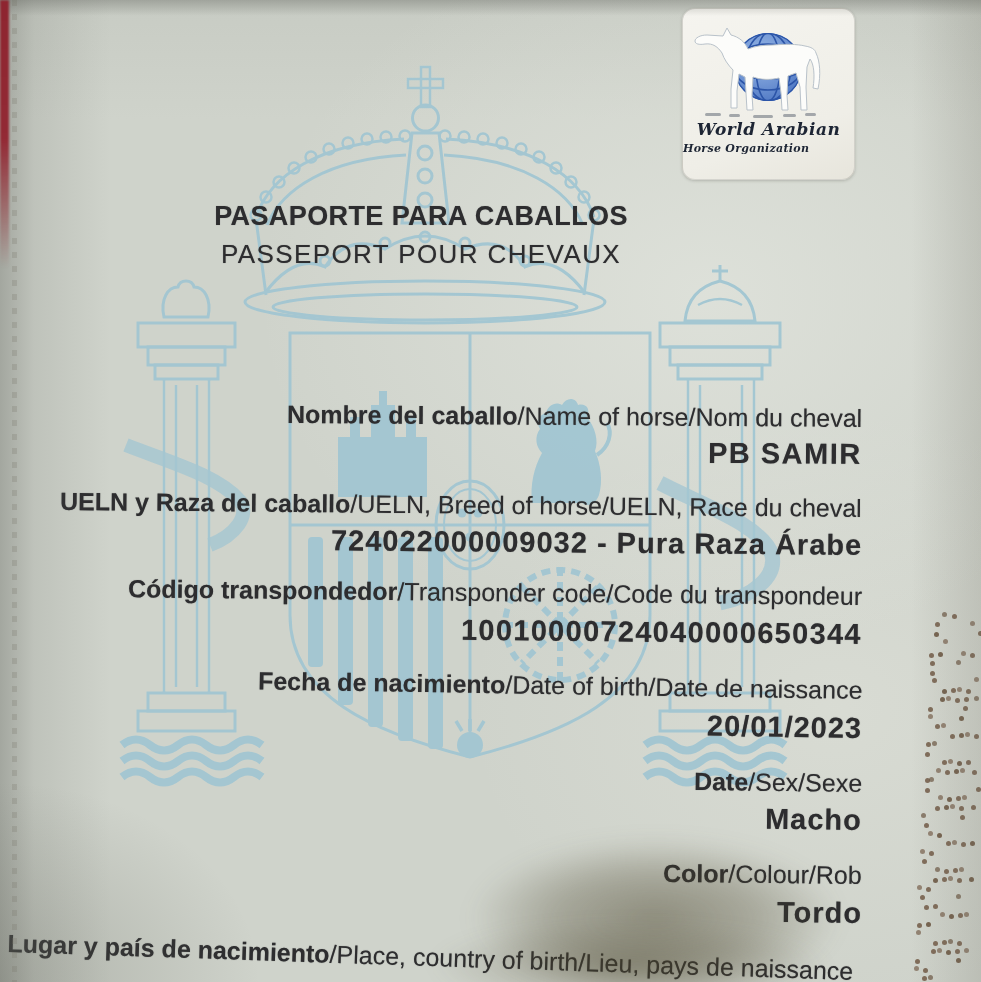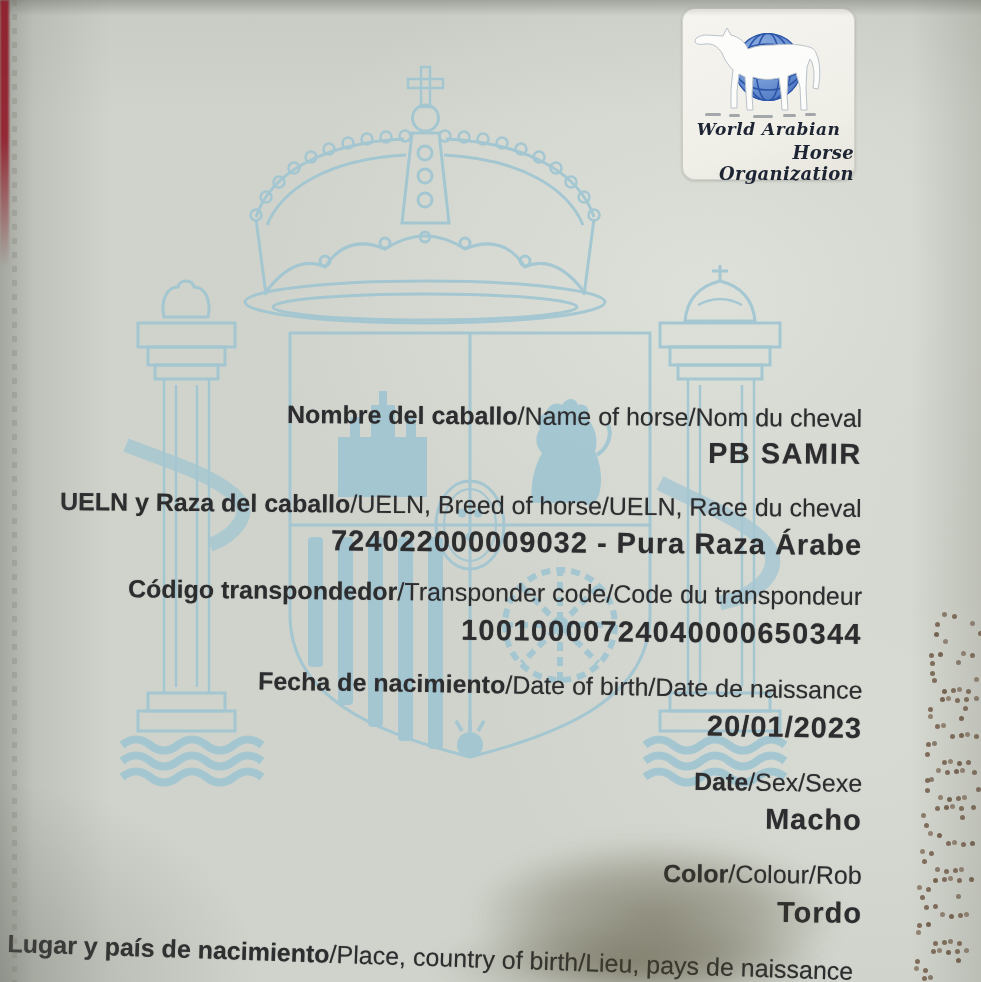--- a/index.html
+++ b/index.html
@@ -35,23 +35,23 @@
   .watermark{position:absolute;left:60px;top:55px;opacity:.95;}
   
   .sticker{position:absolute;left:682px;top:8px;width:171px;height:170px;
     background:linear-gradient(160deg,#f5f4ef 0%,#efeee7 70%,#e7e5dc 100%);
     border-radius:13px;border:1px solid rgba(120,120,110,0.25);
     box-shadow:0 1px 3px rgba(60,60,50,0.25);}
   .sticker .logo{position:absolute;left:0px;top:6px;}
   .sticker .org1{position:absolute;left:0;right:0;top:110px;text-align:center;
     font-family:"DejaVu Serif",serif;font-style:italic;font-weight:bold;
     font-size:17px;color:#1d2534;letter-spacing:.5px;}
-  .sticker .org2{position:absolute;left:0;right:0;top:133px;text-align:right;
+  .sticker .org2{position:absolute;left:0;right:0;top:133px;text-align:left;
     font-family:"DejaVu Serif",serif;font-style:italic;font-weight:bold;
-    font-size:18px;color:#1d2534;letter-spacing:.3px;}
+    font-size:11px;color:#1d2534;letter-spacing:.3px;}
   
   .ink{color:#2d2d2f;text-shadow:0 0 1px rgba(45,45,47,0.45);}
   .title{position:absolute;left:145px;top:197px;width:552px;text-align:center;}
   .title .l1{font-size:27px;font-weight:bold;letter-spacing:.4px;line-height:38px;}
   .title .l2{font-size:26px;letter-spacing:1px;line-height:38px;}
   .title .l3{font-size:26px;letter-spacing:1.4px;line-height:38px;}
   .fline{position:absolute;right:119px;white-space:nowrap;text-align:right;line-height:32px;}
   .flabel{font-size:25px;}
   .flabel b{font-weight:bold;}
   .fvalue{font-size:29px;font-weight:bold;letter-spacing:1px;line-height:34px;}
@@ -224,20 +224,22 @@
            C45,50 41,44 39,38
            C35,32 30,28 22,29
            C16,30 12,29 12,26
            C12,23 17,20 24,20 Z"></path>
     </svg>
     <div class="org1">World Arabian</div>
     <div class="org2">Horse Organization</div>
   </div>
 
   <div class="title ink">
+    <div class="l1">PASAPORTE PARA CABALLOS</div>
+    <div class="l3">PASSEPORT POUR CHEVAUX</div>
   </div>
 
   <div class="fline flabel ink r04" style="top:402px">
     <b>Nombre del caballo</b><span>/Name of horse/Nom du cheval</span>
   </div>
   <div class="fline fvalue ink r04" style="top:437px;letter-spacing:1.5px">PB SAMIR</div>
 
   <div class="fline flabel ink r05" style="top:492px">
     <b>UELN y Raza del caballo</b><span>/UELN, Breed of horse/UELN, Race du cheval</span>
   </div>

